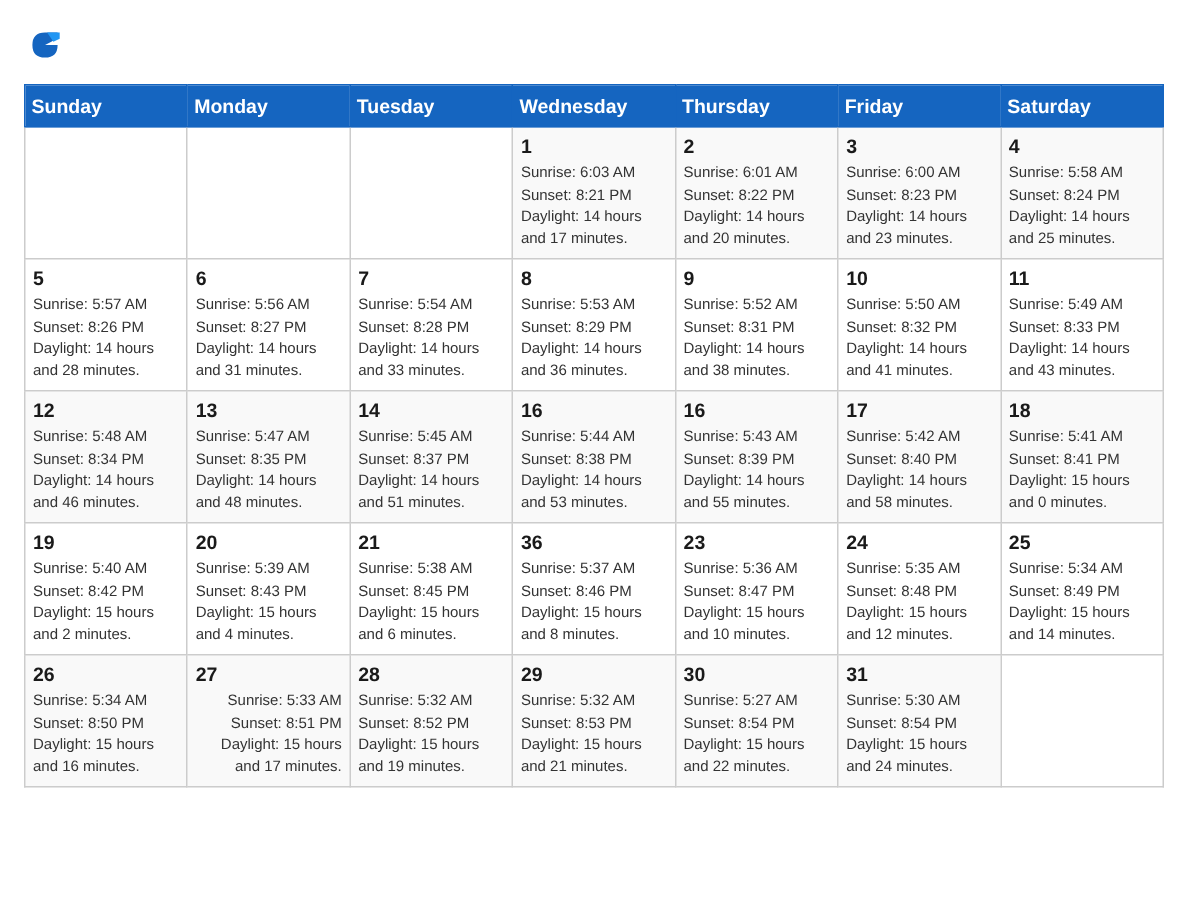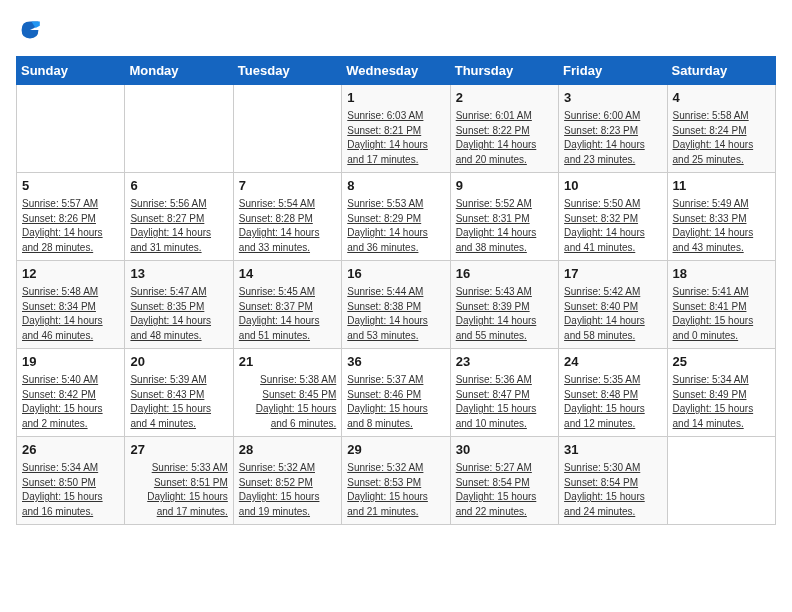--- a/index.html
+++ b/index.html
@@ -79,21 +79,20 @@
       font-size: 13px;
       font-weight: bold;
       color: #1a1a1a;
       display: block;
       margin-bottom: 2px;
     }
     .day-info {
       color: #333;
       font-size: 10px;
       line-height: 1.45;
-      text-decoration: underline;
     }
     .empty-cell {
       background: #fff !important;
     }
   </style>
 </head>
 <body>
 
 <div class="header">
   <div class="logo">
@@ -266,21 +265,21 @@
         </td>
         <td>
           <span class="day-number">20</span>
           <div class="day-info" style="white-space: pre-line;">Sunrise: 5:39 AM
 Sunset: 8:43 PM
 Daylight: 15 hours
 and 4 minutes.</div>
         </td>
         <td>
           <span class="day-number">21</span>
-          <div class="day-info" style="white-space: pre-line; text-align: right;">Sunrise: 5:38 AM
+          <div class="day-info" style="white-space: pre-line;">Sunrise: 5:38 AM
 Sunset: 8:45 PM
 Daylight: 15 hours
 and 6 minutes.</div>
         </td>
         <td>
           <span class="day-number">36</span>
           <div class="day-info" style="white-space: pre-line;">Sunrise: 5:37 AM
 Sunset: 8:46 PM
 Daylight: 15 hours
 and 8 minutes.</div>

